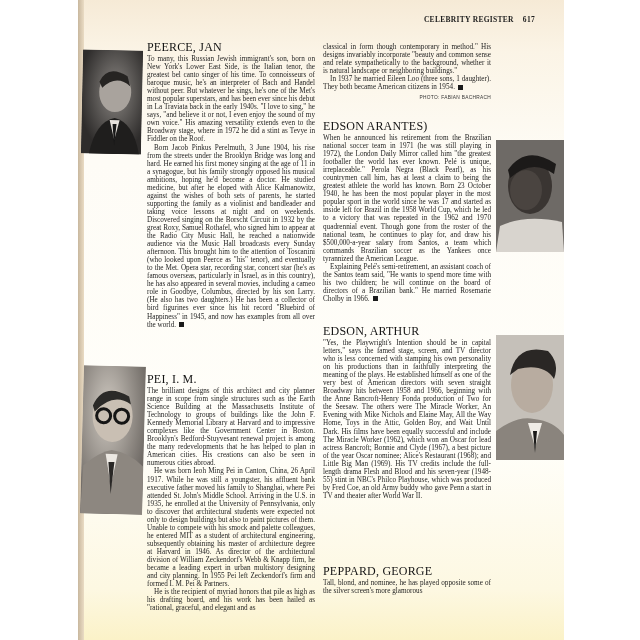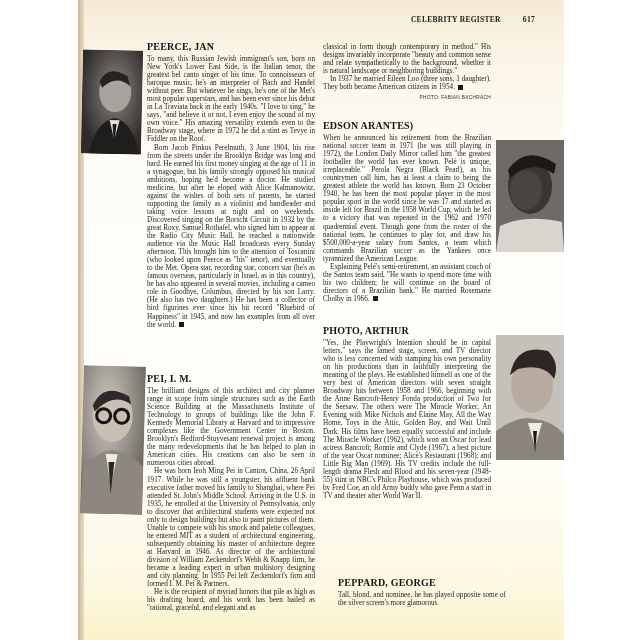--- a/index.html
+++ b/index.html
@@ -14,37 +14,37 @@
     background: linear-gradient(180deg, #f6ead6 0%, #fbf4e6 8%, #fefcf6 25%, #fffef9 70%, #fdf8e2 92%, #fbf2c8 100%);
   }
   .page-edge-left {
     position: absolute; left: 78px; top: 0; width: 6px; height: 640px;
     background: linear-gradient(90deg, #c8b79e, #eadcc4);
   }
   .running-head {
     position: absolute; top: 15px; right: 105px;
     font-family: "Liberation Serif", serif; font-weight: bold;
     font-size: 7.5px; letter-spacing: 0.3px; color: #1c1c1c;
-    display: flex; gap: 22px; text-align: center;
+    display: flex; gap: 9px; text-align: center;
   }
   .photo {
     position: absolute; overflow: hidden;
     border: 0;
   }
   .photo svg { display: block; width: 100%; height: 100%; }
   .col {
     position: absolute; font-family: "Liberation Serif", serif;
     color: #1e1e1e; font-size: 7.2px; line-height: 8.05px;
     text-align: justify;
   }
   .col p { margin: 0; text-indent: 0; }
   .col p.ind { text-indent: 7px; }
   .entry-name {
-    font-family: "Liberation Serif", serif; font-weight: bold;
-    font-size: 10px; color: #141414; letter-spacing: 0.2px;
+    font-family: "Liberation Serif", serif; font-weight: normal;
+    font-size: 12px; color: #141414; letter-spacing: 0.2px;
     margin: 0 0 3px 0; line-height: 10px;
   }
   .endmark {
     display: inline-block; width: 5px; height: 5px; background: #1a1a1a;
     margin-left: 3px; vertical-align: -0.5px;
   }
   .credit {
     font-family: "Liberation Sans", sans-serif; font-size: 4.8px;
     letter-spacing: 0.3px; color: #333; text-align: right; margin-top: 3px;
   }
@@ -138,20 +138,20 @@
   <div class="credit">PHOTO: FABIAN BACHRACH</div>
 </div>
 
 <div class="col" style="left:323px; top:121px; width:168px;">
   <div class="entry-name">EDSON ARANTES)</div>
   <p>When he announced his retirement from the Brazilian national soccer team in 1971 (he was still playing in 1972), the London Daily Mirror called him "the greatest footballer the world has ever known. Pelé is unique, irreplaceable." Perola Negra (Black Pearl), as his countrymen call him, has at least a claim to being the greatest athlete the world has known. Born 23 October 1940, he has been the most popular player in the most popular sport in the world since he was 17 and started as inside left for Brazil in the 1958 World Cup, which he led to a victory that was repeated in the 1962 and 1970 quadrennial event. Though gone from the roster of the national team, he continues to play for, and draw his $500,000-a-year salary from Santos, a team which commands Brazilian soccer as the Yankees once tyrannized the American League.</p>
   <p class="ind"><span>Explaining Pelé's semi-retirement, an assistant coach of the Santos team said, "He wants to spend more time with his two children; he will continue on the board of directors of a Brazilian bank." He married Rosemarie Cholby in 1966.</span><span class="endmark"></span></p>
 </div>
 
 <div class="col" style="left:323px; top:326px; width:168px;">
-  <div class="entry-name">PHOTO, ARTHUR</div>
+  <div class="entry-name">EDSON, ARTHUR</div>
   <p>"Yes, the Playwright's Intention should be in capital letters," says the famed stage, screen, and TV director who is less concerned with stamping his own personality on his productions than in faithfully interpreting the meaning of the plays. He established himself as one of the very best of American directors with seven straight Broadway hits between 1958 and 1966, beginning with the Anne Bancroft-Henry Fonda production of Two for the Seesaw. The others were The Miracle Worker, An Evening with Mike Nichols and Elaine May, All the Way Home, Toys in the Attic, Golden Boy, and Wait Until Dark. His films have been equally successful and include The Miracle Worker (1962), which won an Oscar for lead actress Bancroft; Bonnie and Clyde (1967), a best picture of the year Oscar nominee; Alice's Restaurant (1968); and Little Big Man (1969). His TV credits include the full-length drama Flesh and Blood and his seven-year (1948-55) stint in NBC's Philco Playhouse, which was produced by Fred Coe, an old Army buddy who gave Penn a start in TV and theater after World War II.</p>
 </div>
 
-<div class="col" style="left:338px; top:566px; width:168px;margin-top:12px;">
+<div class="col" style="left:323px; top:566px; width:168px;">
   <div class="entry-name">PEPPARD, GEORGE</div>
   <p>Tall, blond, and nominee, he has played opposite some of the silver screen's more glamorous</p>
 </div>
 
 </body></html>

